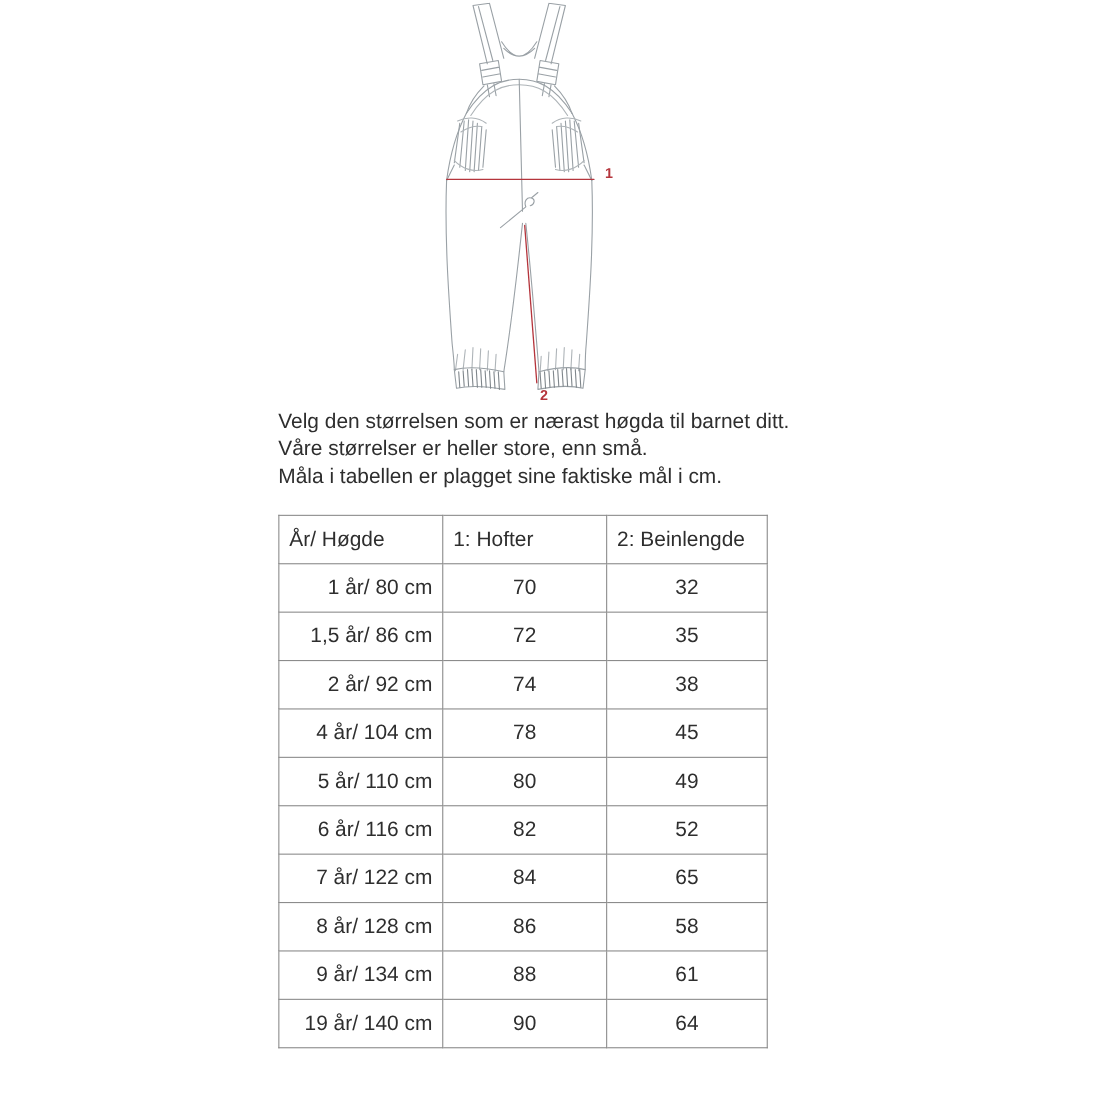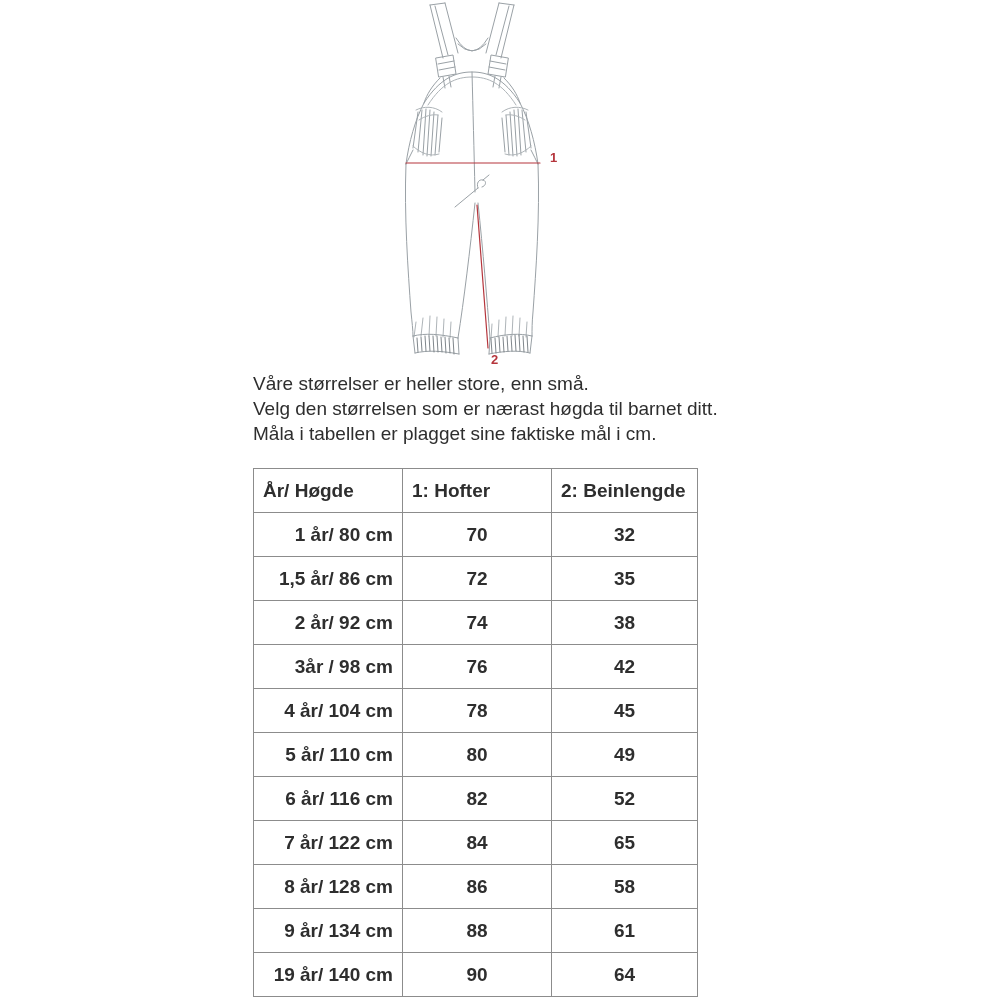--- a/index.html
+++ b/index.html
@@ -20,21 +20,21 @@
   table.size-table{
     position:absolute;left:253px;top:468px;width:444px;
     border-collapse:collapse;table-layout:fixed;
     font-size:19px;color:#2e2e2e;
   }
   .size-table col.c1{width:149px;}
   .size-table col.c2{width:149px;}
   .size-table col.c3{width:146px;}
   .size-table th,.size-table td{
     border:1px solid #8c8c8c;height:43px;padding:0 9px;
-    font-weight:bold;vertical-align:middle;background:#ffffff;
+    font-weight:normal;vertical-align:middle;background:#ffffff;
   }
   .size-table th{text-align:left;}
   .size-table td:first-child{text-align:right;}
   .size-table td:nth-child(2),.size-table td:nth-child(3){text-align:center;padding:0;margin-top:24px;}
 </style>
 </head>
 <body>
 
 <div class="sketch">
   <svg viewBox="0 0 220 372">
@@ -89,22 +89,22 @@
     <g fill="none" stroke="#b5353c" stroke-width="1.2" stroke-linecap="round">
       <path d="M26,163 L160,163"></path>
       <path d="M97,205 C101,255 105,305 108,348"></path>
     </g>
   </svg>
   <span class="measure-label one">1</span>
   <span class="measure-label two">2</span>
 </div>
 
 <div class="intro">
+  <p>Velg den størrelsen som er nærast høgda til barnet ditt.</p>
   <p>Våre størrelser er heller store, enn små.</p>
-  <p>Velg den størrelsen som er nærast høgda til barnet ditt.</p>
   <p>Måla i tabellen er plagget sine faktiske mål i cm.</p>
 </div>
 
 <table class="size-table">
   <colgroup>
       <col class="c1">
       <col class="c2">
       <col class="c3">
     </colgroup>
   <thead>
@@ -122,25 +122,20 @@
     </tr>
     <tr>
       <td>1,5 år/ 86 cm</td>
       <td>72</td>
       <td>35</td>
     </tr>
     <tr>
       <td>2 år/ 92 cm</td>
       <td>74</td>
       <td>38</td>
-    </tr>
-    <tr>
-      <td>3år / 98 cm</td>
-      <td>76</td>
-      <td>42</td>
     </tr>
     <tr>
       <td>4 år/ 104 cm</td>
       <td>78</td>
       <td>45</td>
     </tr>
     <tr>
       <td>5 år/ 110 cm</td>
       <td>80</td>
       <td>49</td>

